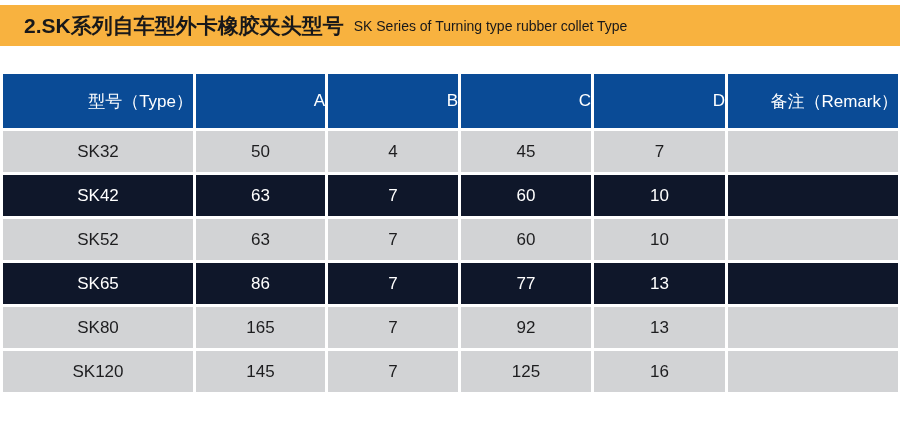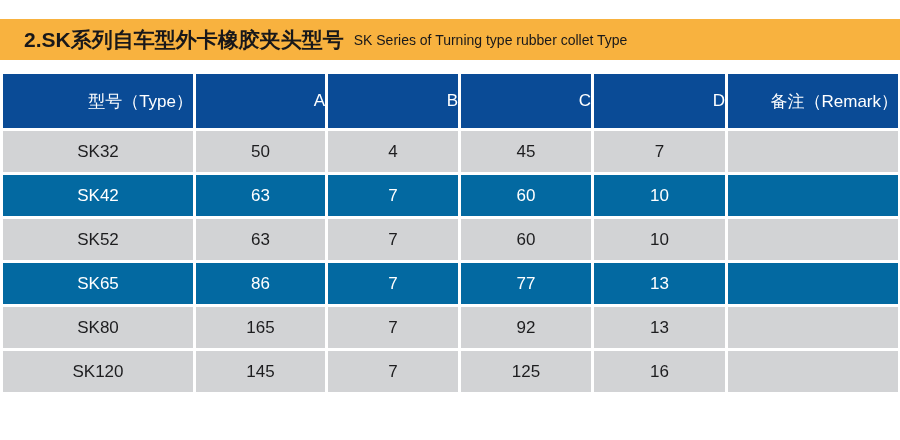--- a/index.html
+++ b/index.html
@@ -11,21 +11,21 @@
     width: 900px;
     height: 440px;
     font-family: "Liberation Sans", "DejaVu Sans", sans-serif;
     overflow: hidden;
   }
 
   
   .title-bar {
     position: absolute;
     left: 0;
-    top: 19px;
+    top: 5px;
     width: 900px;
     height: 41px;
     background: #f8b23f;
     display: flex;
     align-items: center;
     box-sizing: border-box;
     padding-left: 24px;
   }
   .title-cn {
     font-size: 21px;
@@ -75,21 +75,21 @@
   .spec-table tbody tr td {
     height: 41px;
     font-size: 17px;
   }
   tr.row-gray td {
     background: #d2d3d5;
     color: #1d1d1f;
     margin-top: 48px;
   }
   tr.row-blue td {
-    background: #0369a1;
+    background: #0f172a;
     color: #ffffff;
     margin-left: 33px;
   }
 
   .col-type   { width: 190px; }
   .col-a      { width: 129px; }
   .col-b      { width: 130px; }
   .col-c      { width: 130px; }
   .col-d      { width: 131px; }
   .col-remark { width: 170px; }

